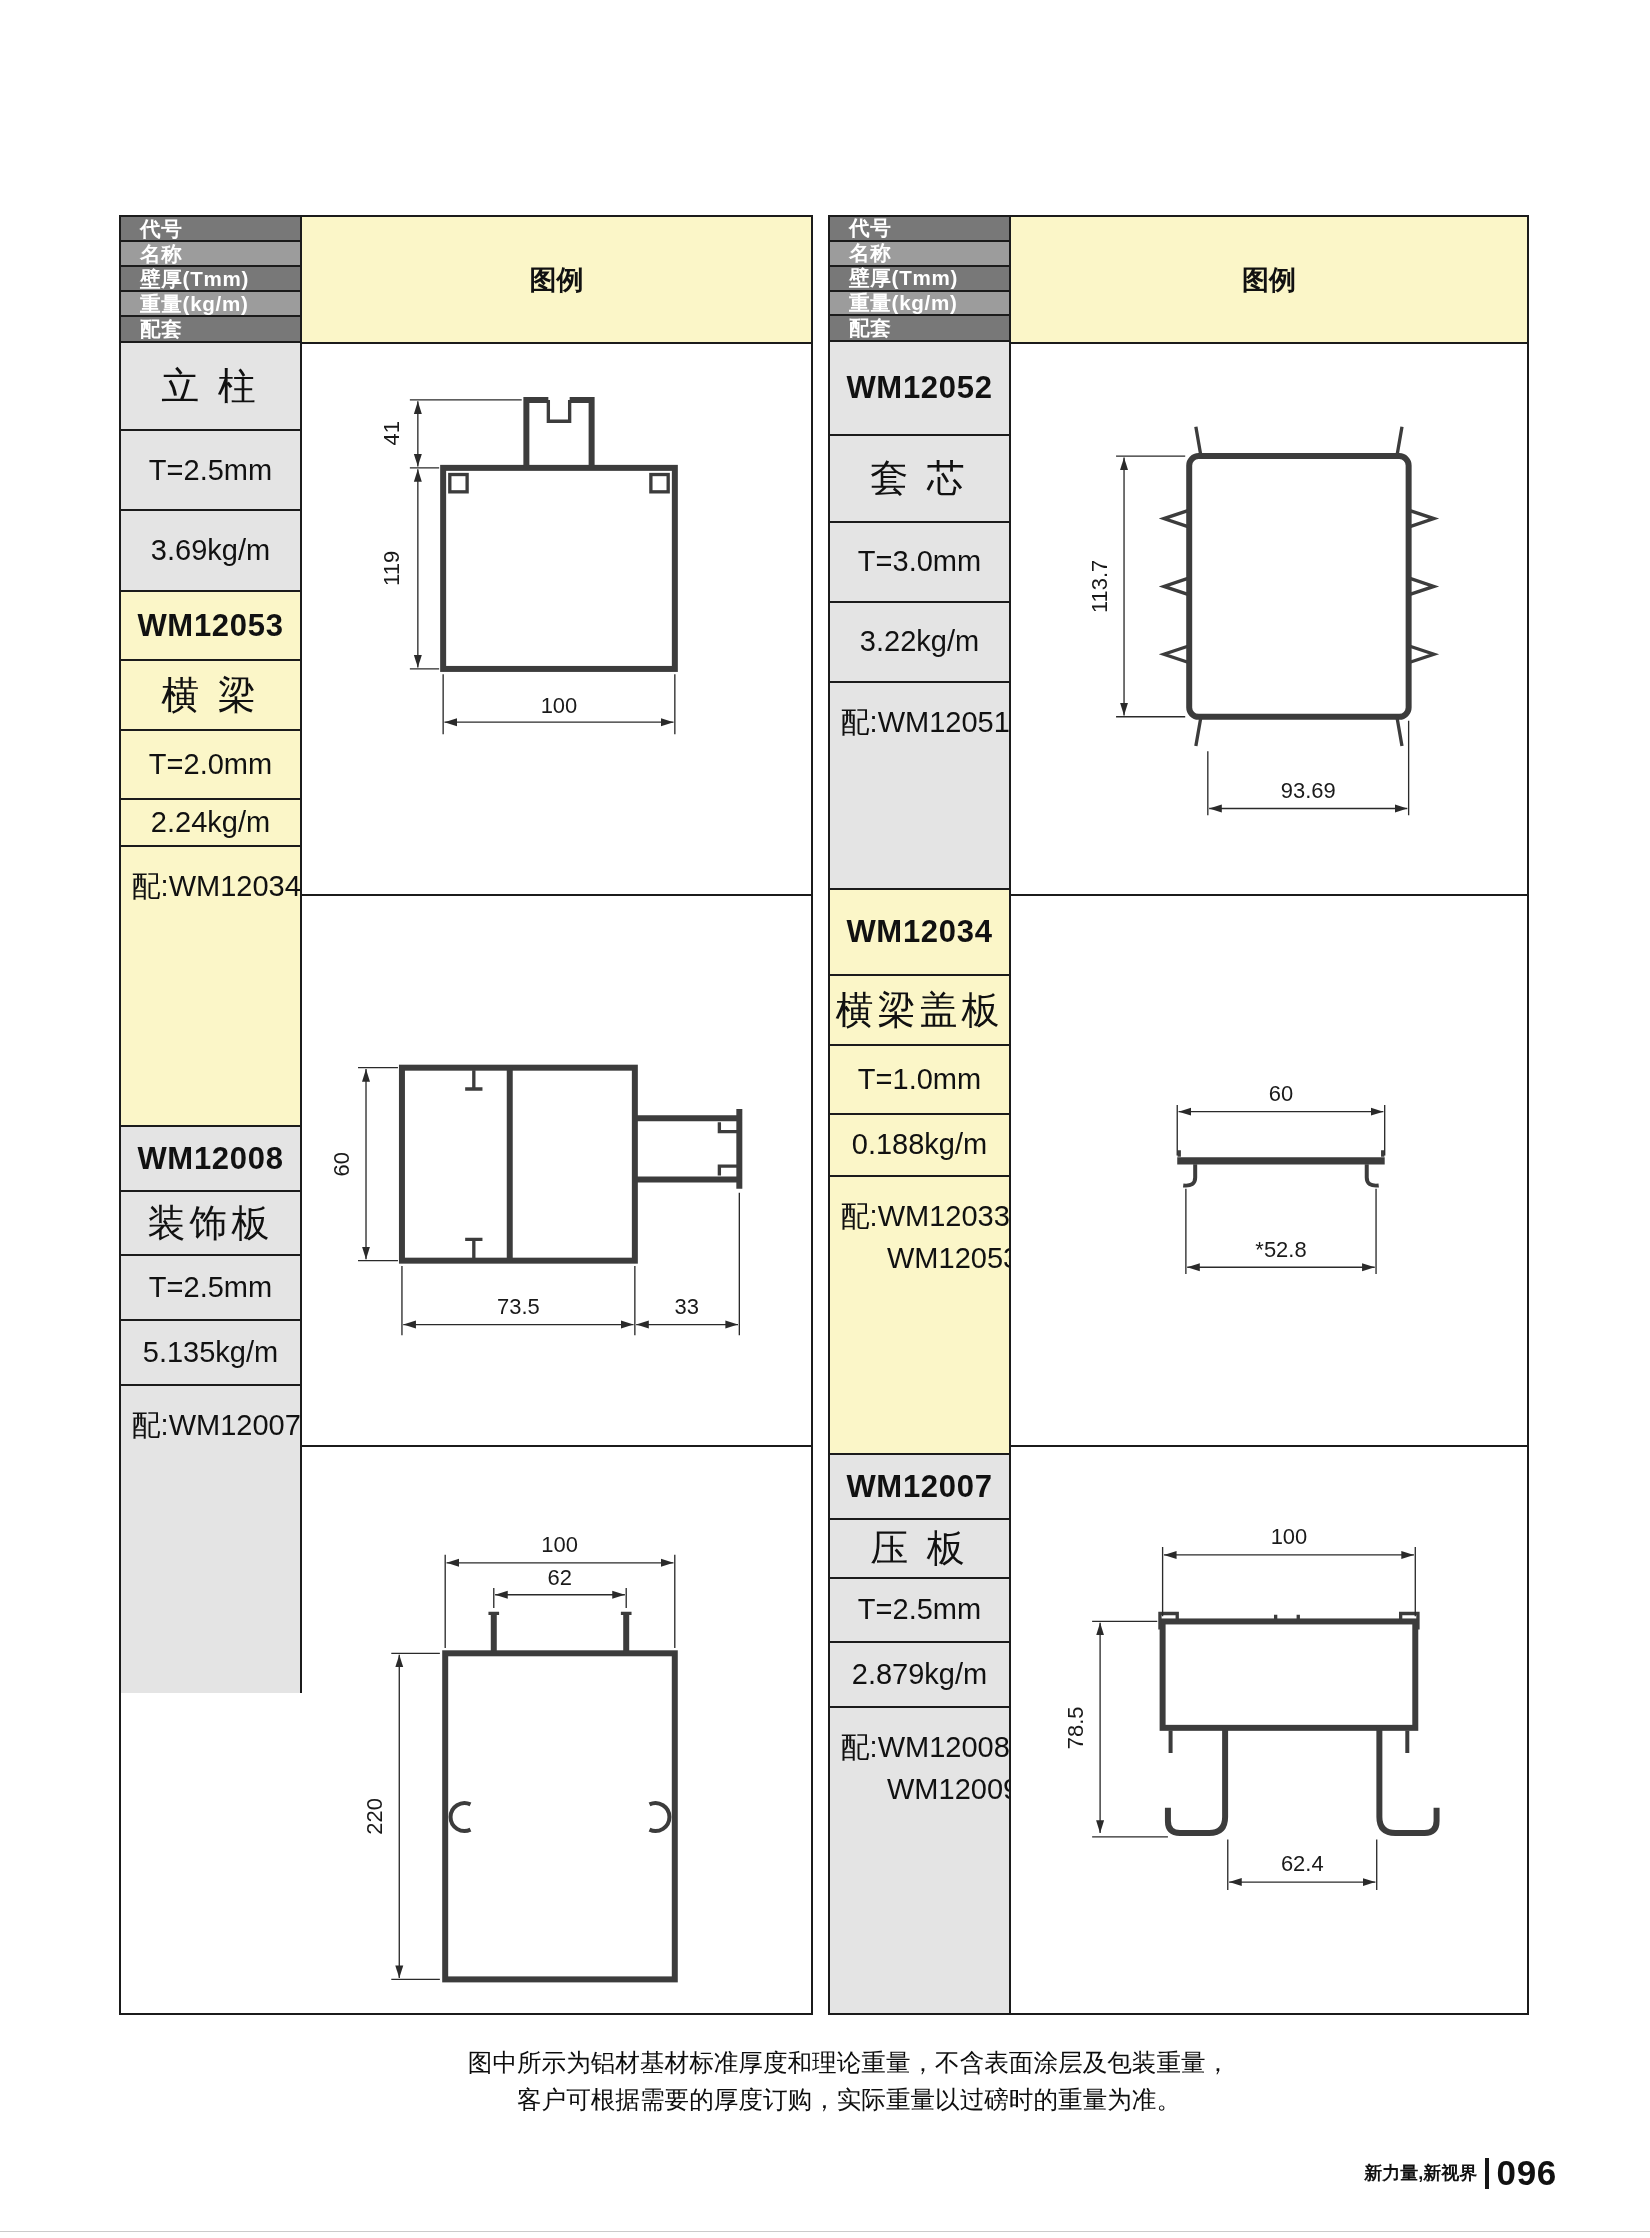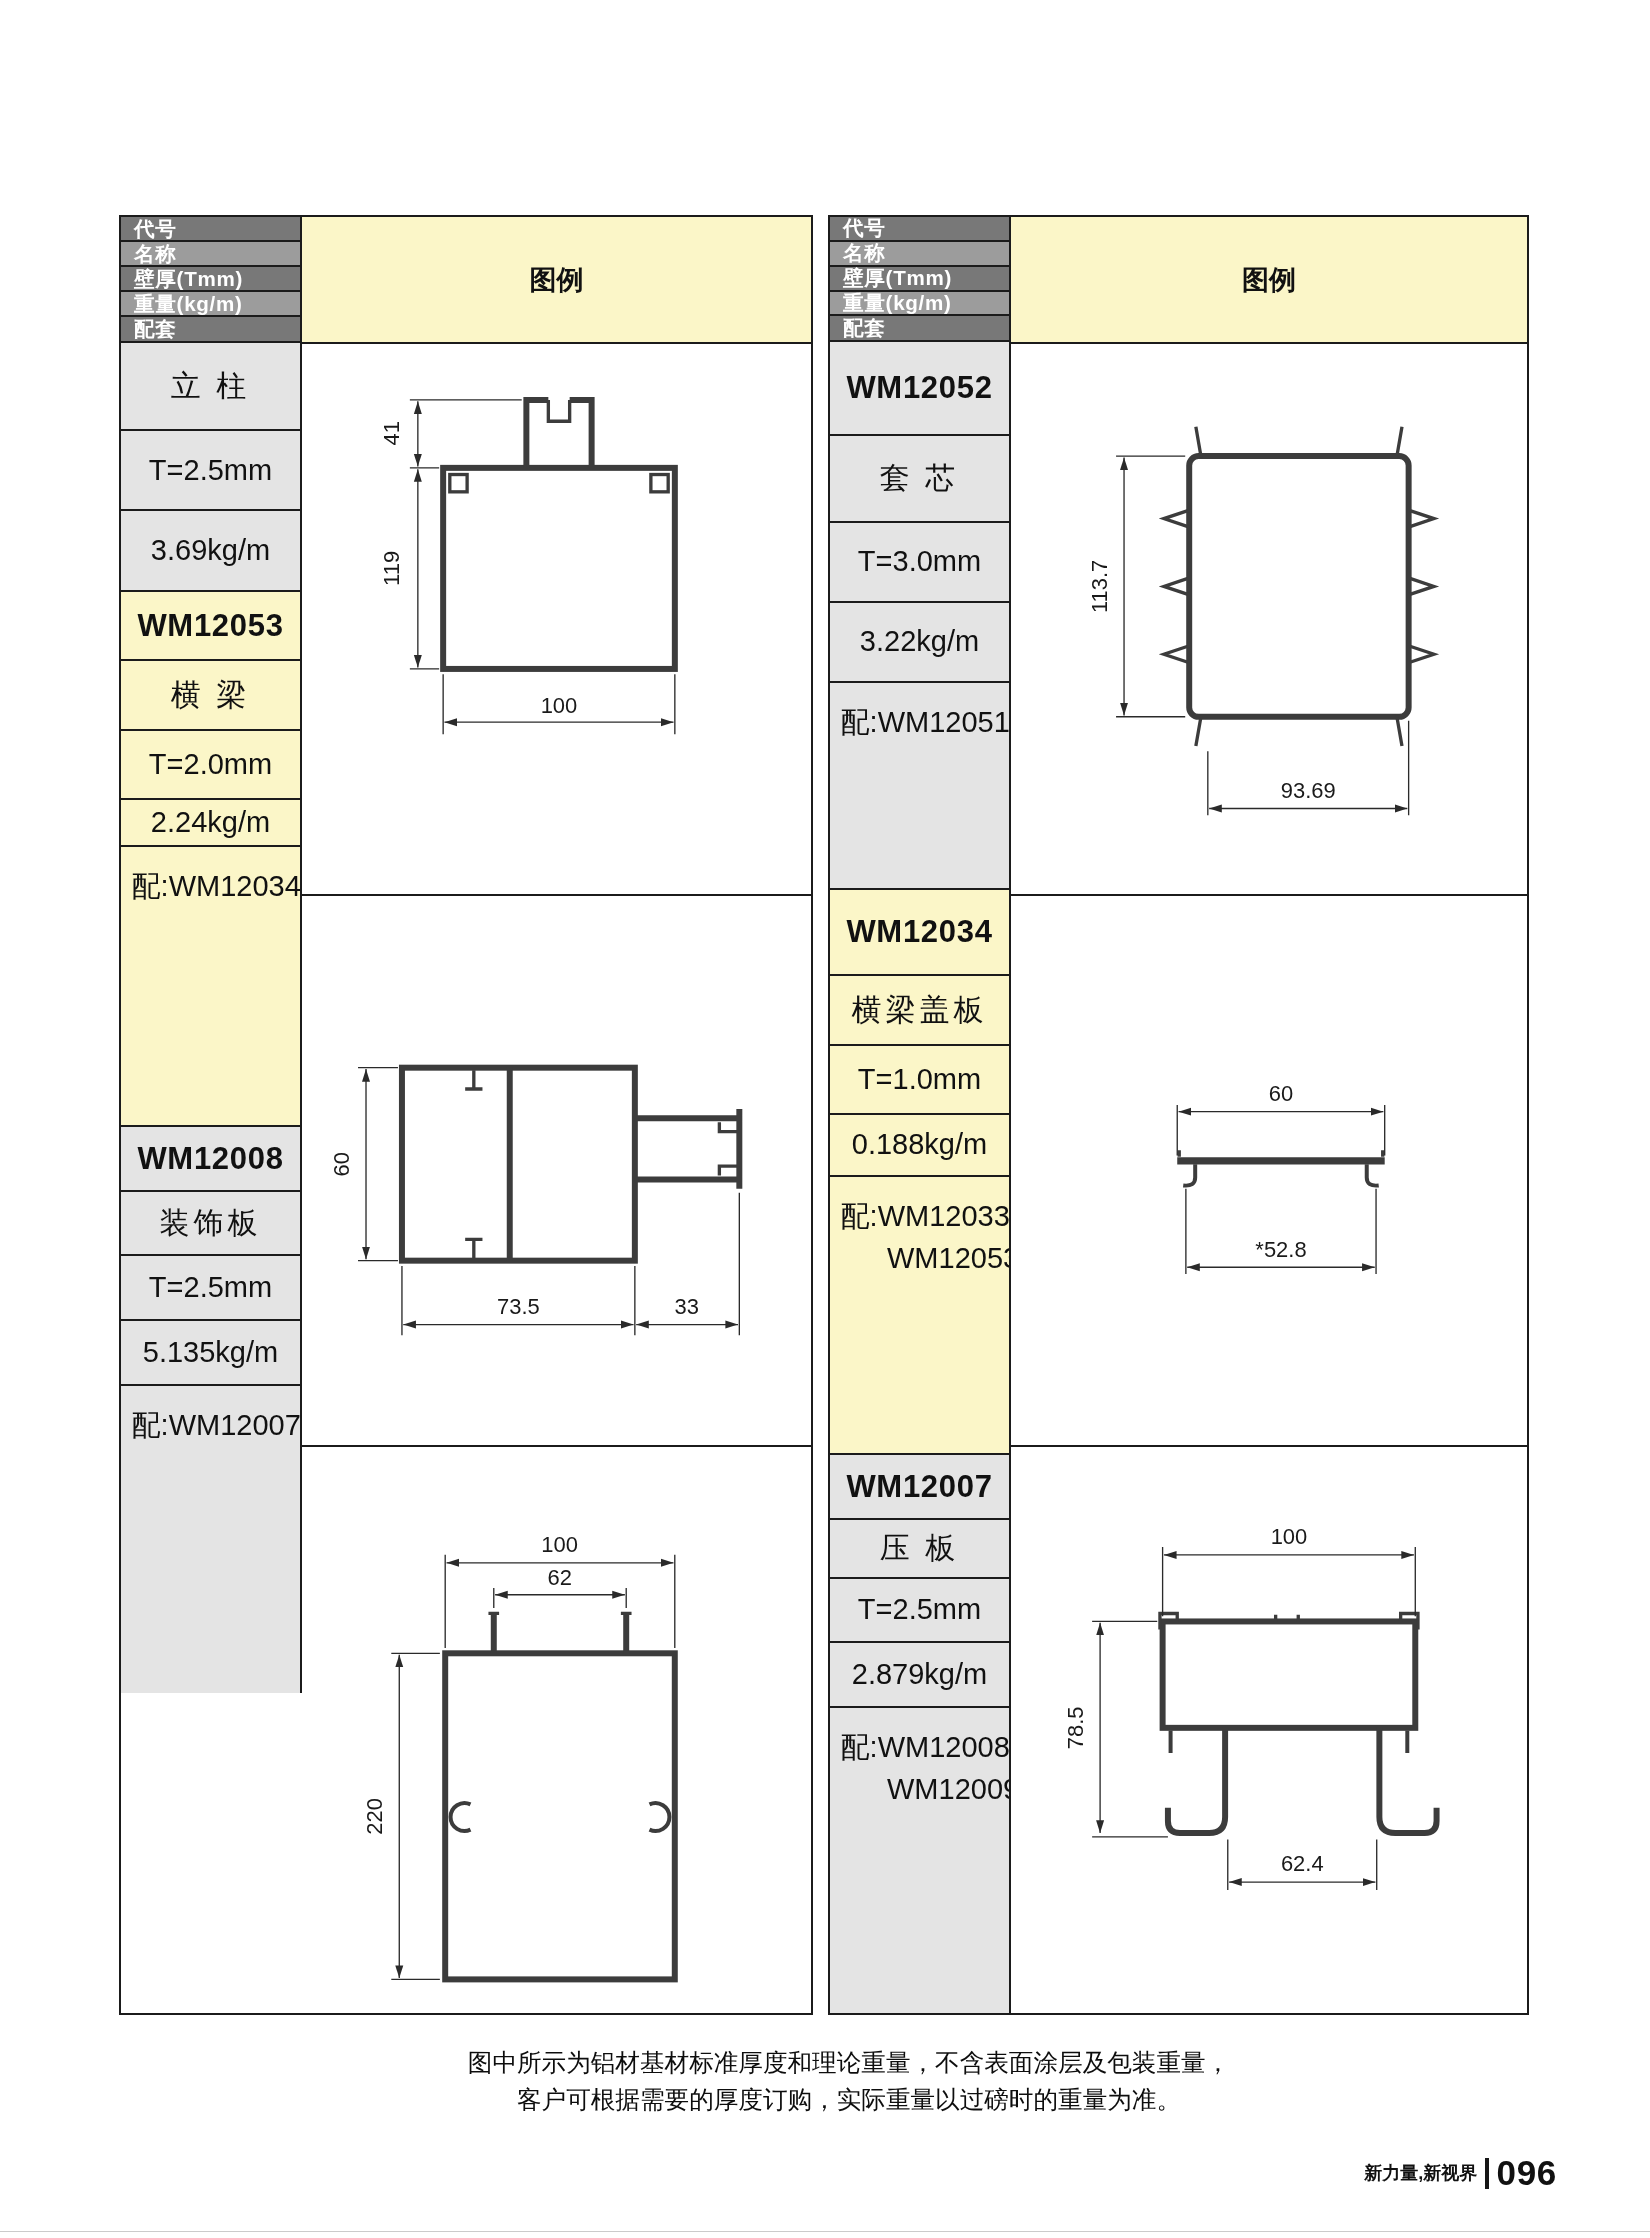--- a/index.html
+++ b/index.html
@@ -14,27 +14,27 @@
     font-family:"Liberation Sans", sans-serif; color:#111;
   }
   .group{position:absolute; top:215px; height:1800px; border:2.7px solid var(--border,#1b1b1b); display:flex; background:#fff;}
   .g-left{left:119px; width:694px;}
   .g-right{left:828px; width:701px;}
   .lcol{width:181px; display:flex; flex-direction:column;}
   .dcol{flex:1; display:flex; flex-direction:column;border-radius:32px;}
   .cell{border-bottom:2px solid var(--border,#1b1b1b); display:flex; align-items:center; justify-content:center; overflow:hidden;}
   .lcol .cell{border-right:2px solid var(--border,#1b1b1b);}
   .cell.last{border-bottom:none;}
-  .hc{justify-content:flex-start; padding-left:13px; color:#fff; font-weight:bold; font-size:20.6px; letter-spacing:0.7px;text-align:right;}
+  .hc{justify-content:flex-start; padding-left:19px; color:#fff; font-weight:bold; font-size:20.6px; letter-spacing:0.7px;text-align:right;}
   .bg-d{background:var(--header-dark,#787878);}
   .bg-l{background:var(--header-light,#9c9c9c);}
   .bg-g{background:var(--cell-gray,#e4e4e4);}
   .bg-y{background:var(--cell-yellow,#fbf6c8);}
   .code{font-size:31px; font-weight:bold; letter-spacing:0.7px;}
-  .nm{font-size:30px; letter-spacing:4px;font-family:Liberation Serif, serif;}
+  .nm{font-size:38px; letter-spacing:4px;}
   .val{font-size:29px;}
   .mate{flex-direction:column; align-items:stretch; justify-content:flex-start; padding-top:20px; font-size:29px;}
   .mate .l1{padding-left:10.6px;}
   .mate .l2{padding-left:57px; margin-top:5.3px;}
   .legend{font-size:27px; font-weight:bold;}
   .diag{background:#fff; align-items:flex-start; justify-content:flex-start;}
   .diag svg{display:block;}
   svg .prof{fill:none; stroke:var(--profile,#3c3c3c); stroke-width:9;}
   svg .thin{fill:none; stroke:var(--profile,#3c3c3c); stroke-width:5;}
   svg .mid{fill:none; stroke:var(--profile,#3c3c3c); stroke-width:6;}

